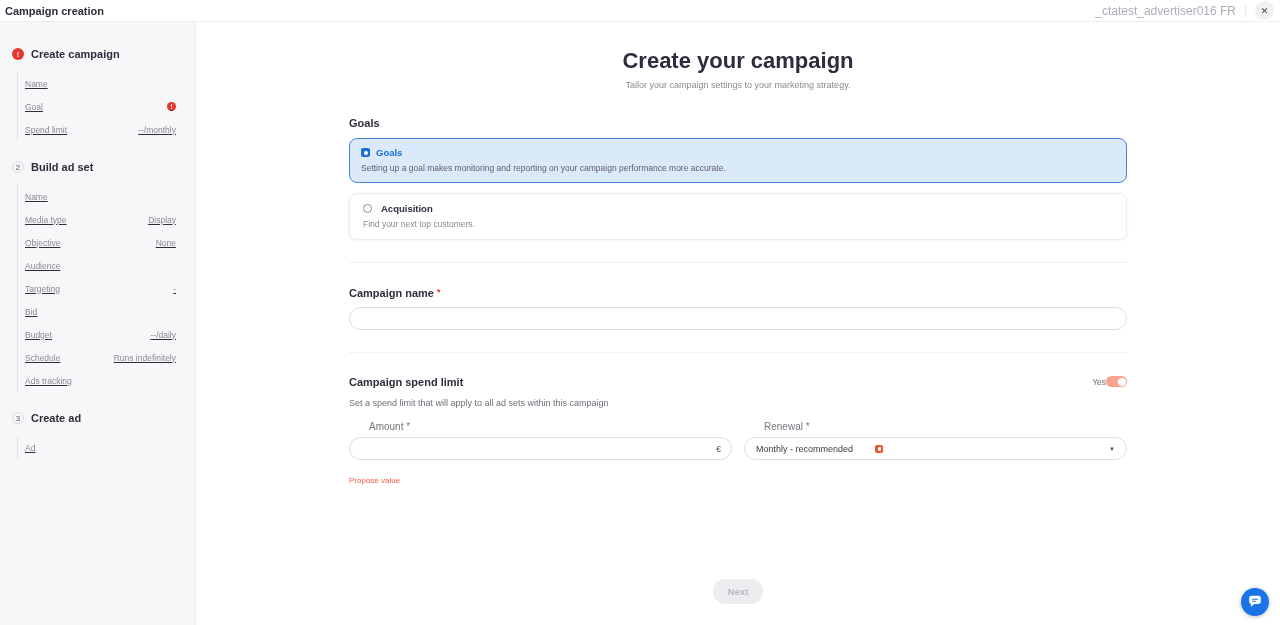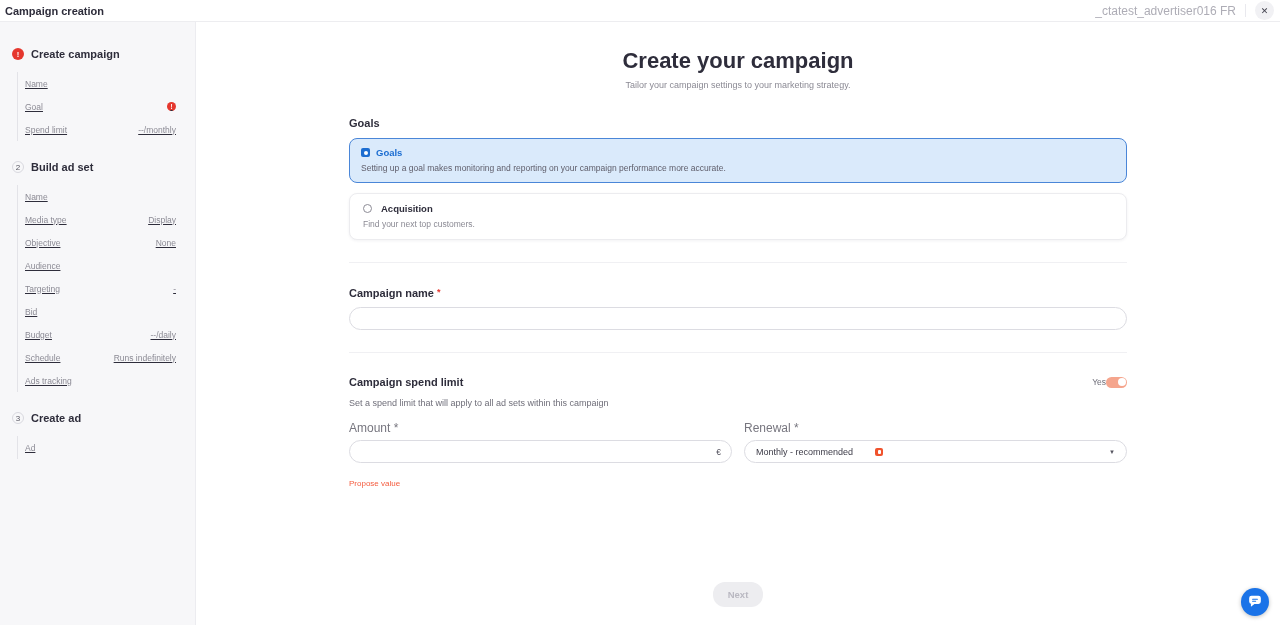--- a/index.html
+++ b/index.html
@@ -80,33 +80,33 @@
   }
   .goal-card-label { font-size:9.5px; font-weight:700; color:#2e2d3b; }
   .goal-card-desc { margin-top:5px; font-size:8.5px; color:#8b8a94; }
   .divider { margin-top:22px; border-top:1px solid #f0f0f3; }
   .field-heading { margin-top:24px; font-size:11px; font-weight:700; color:#2e2d3b; }
   .req-red { color:#e5372e; font-size:9px; vertical-align:2px; margin-left:3px; }
   .pill-input {
     margin-top:8px; width:100%; height:23px; border:1px solid #dcdce2; border-radius:12px;
     background:#fff; font-family:inherit; font-size:9px; color:#2e2d3b; padding:0 11px; outline:none;
   }
-  .spend-head-row { margin-top:23px; display:flex; align-items:center; justify-content:space-between; }
+  .spend-head-row { margin-top:23px; display:flex; align-items:flex-start; justify-content:space-between; }
   .toggle-wrap { display:flex; align-items:center; }
   .toggle-label { font-size:8.5px; color:#6f6e79; }
   .toggle {
     width:21px; height:11px; border-radius:6px; background:#f5a58d; position:relative; cursor:pointer;
   }
   .toggle-knob {
     position:absolute; right:1.5px; top:1.5px; width:8px; height:8px; border-radius:50%; background:#fff;
   }
   .spend-desc { margin-top:10px; font-size:9px; color:#6f6e79; }
   .fields-row { margin-top:13px; display:flex; gap:12px; }
   .field-col { flex:1; }
-  .field-label { font-size:12px; color:#77767f; margin-bottom:5px; }
+  .field-label { font-size:10px; color:#77767f; margin-bottom:5px;margin-left:20px; }
   .input-wrap { position:relative; }
   .input-wrap .pill-input { margin-top:0; padding-right:24px; }
   .currency-suffix {
     position:absolute; right:11px; top:50%; transform:translateY(-50%);
     font-size:8.5px; color:#55545f;
   }
   .select {
     height:23px; border:1px solid #dcdce2; border-radius:12px; background:#fff;
     display:flex; align-items:center; padding:0 11px; cursor:pointer; gap:22px;
   }

